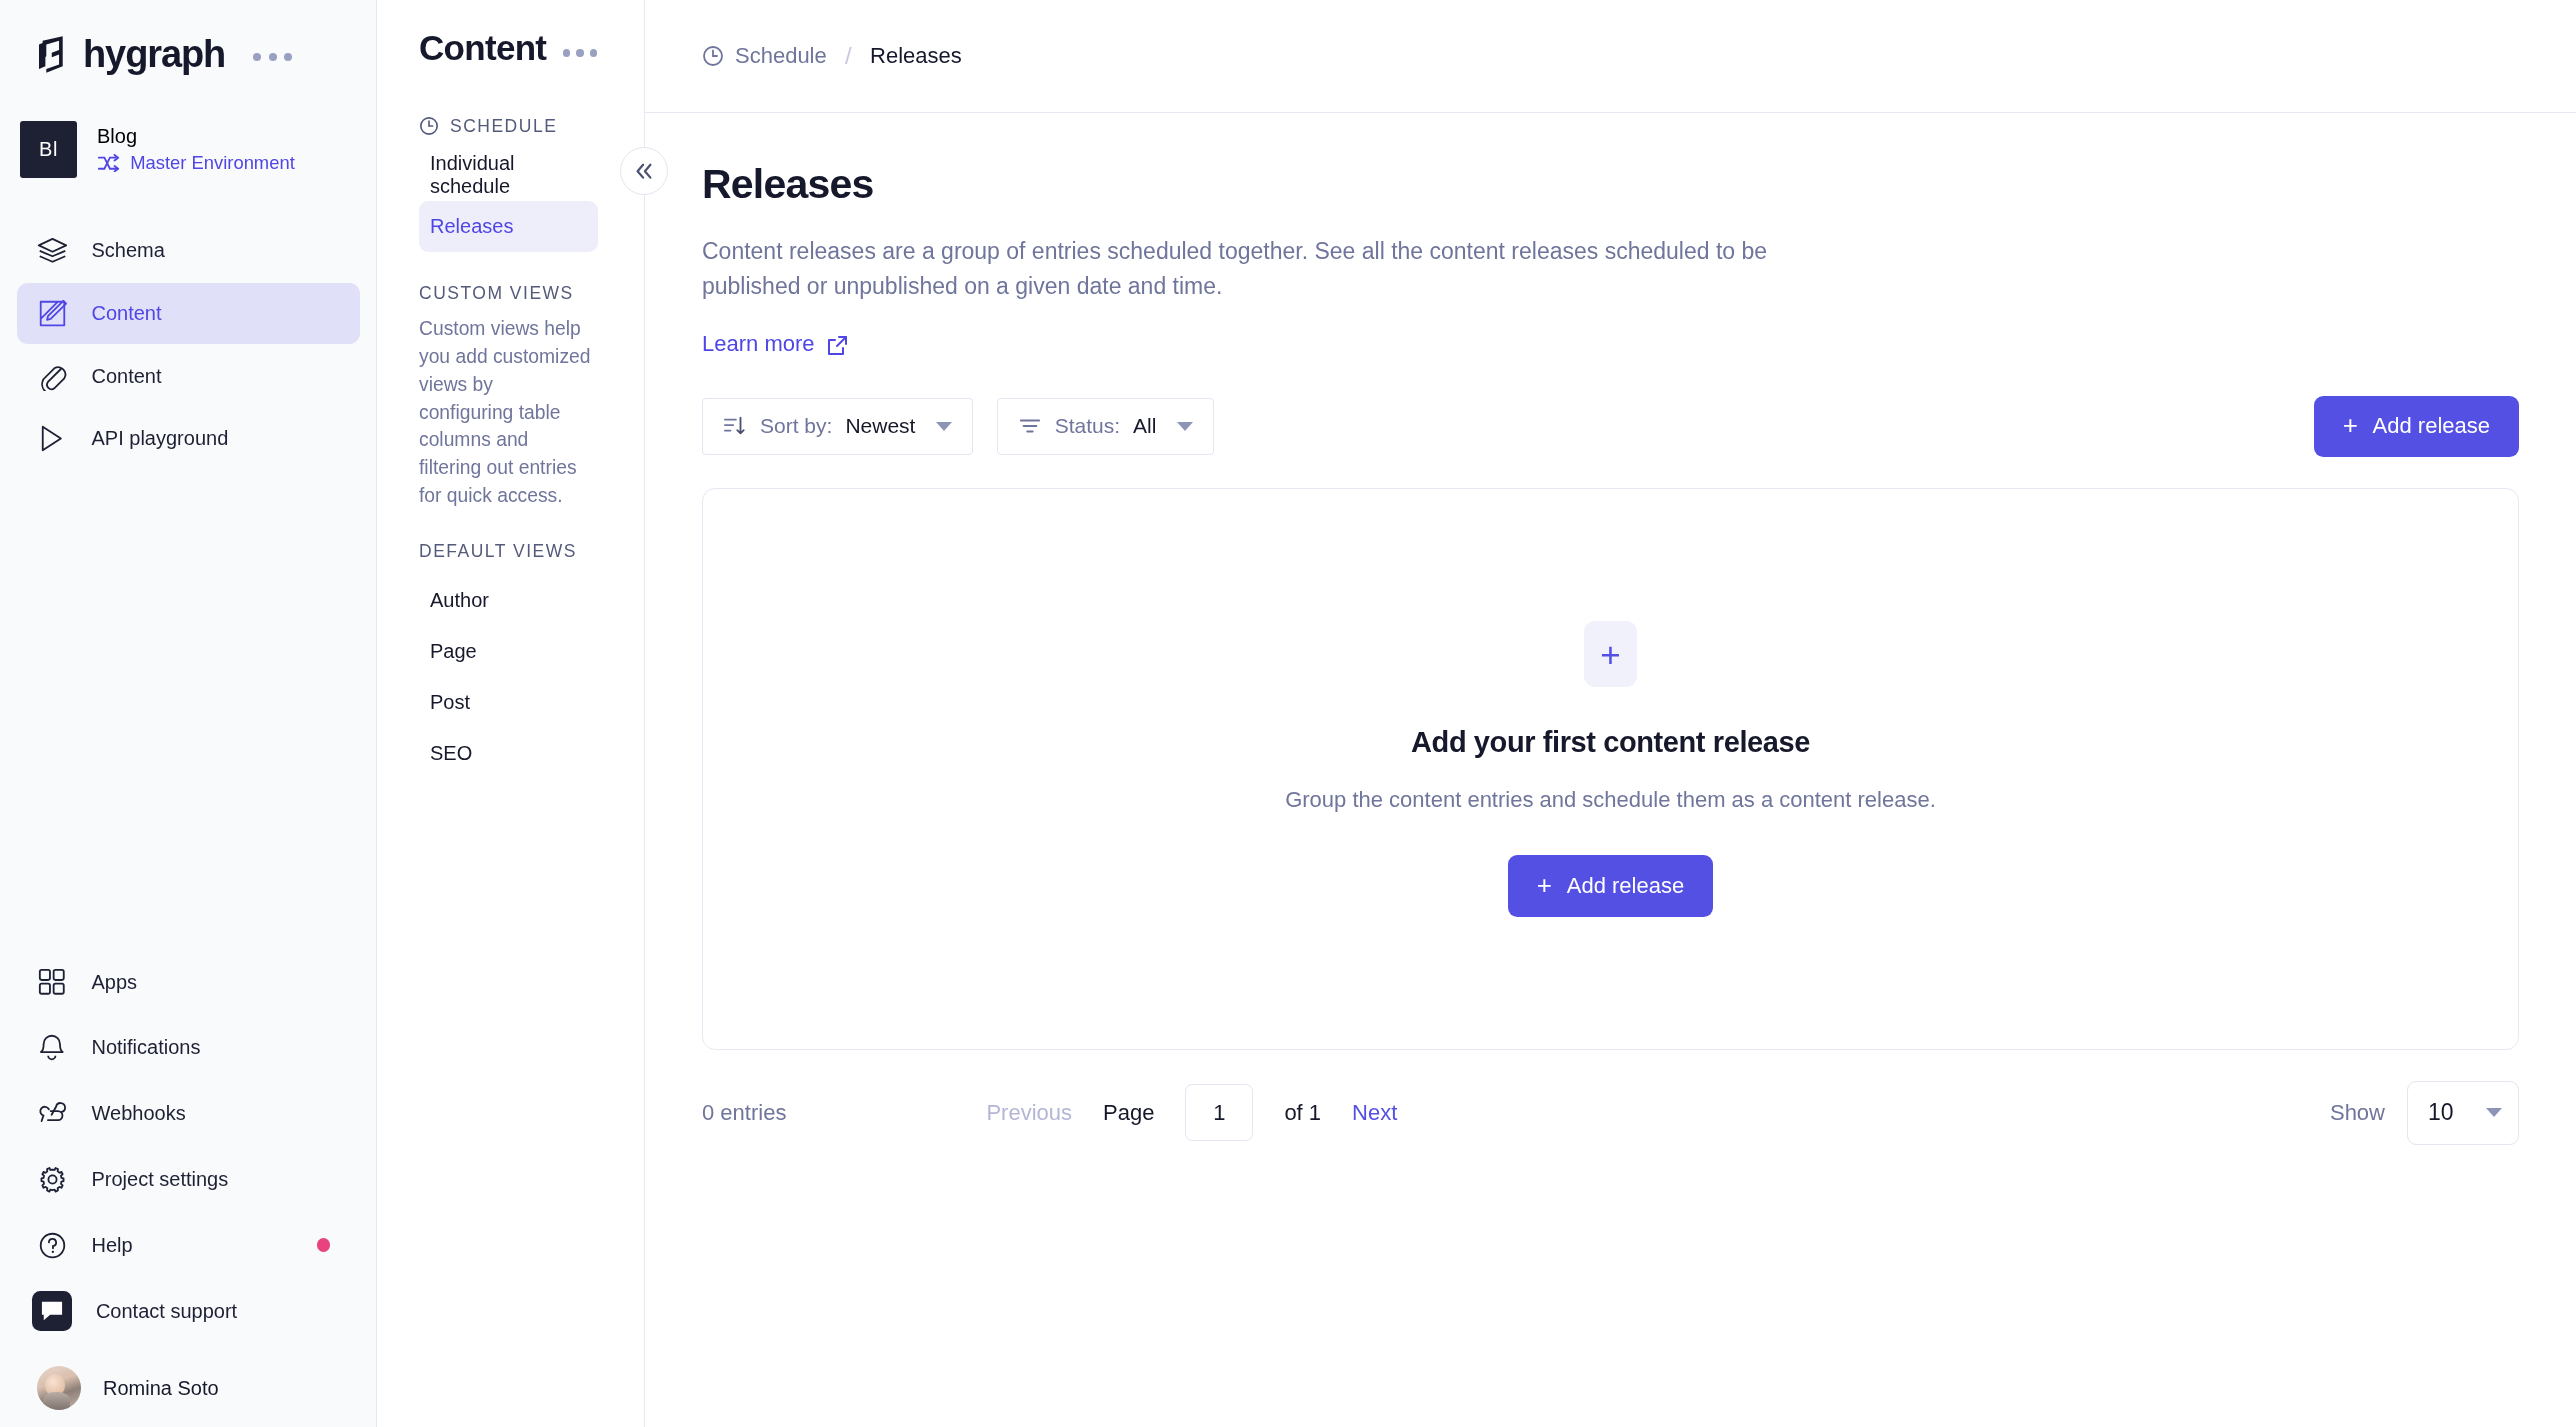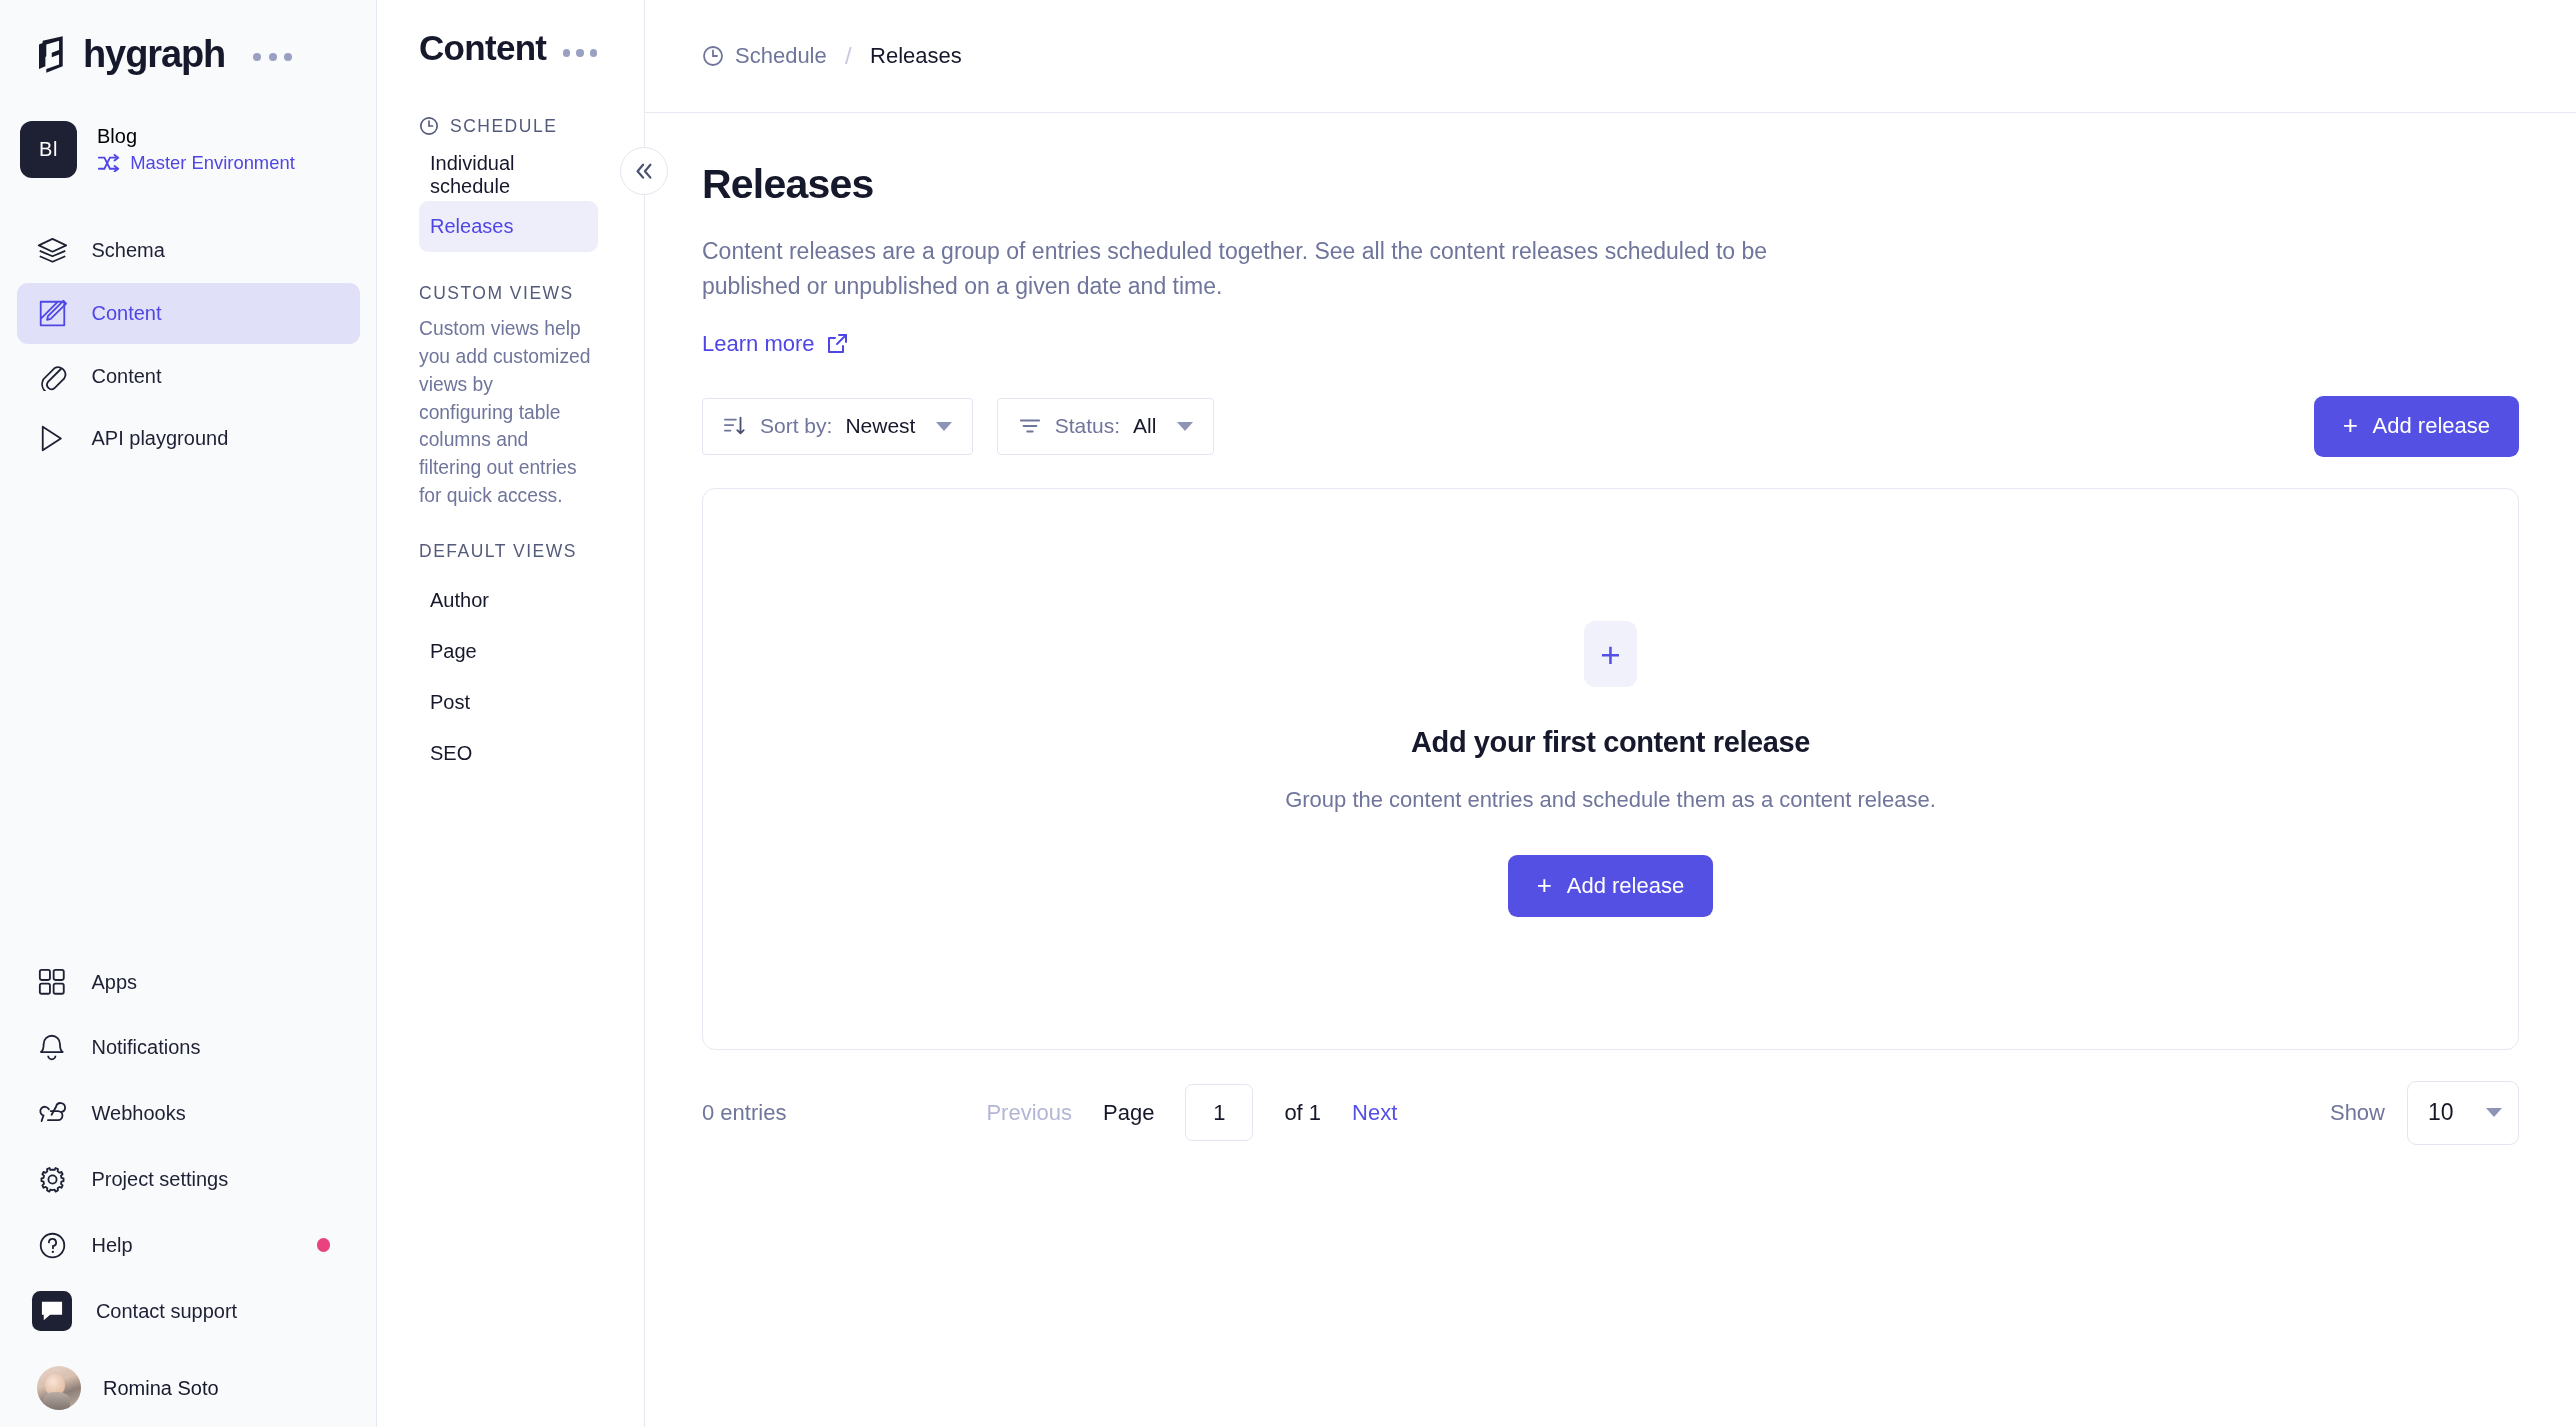--- a/index.html
+++ b/index.html
@@ -29,21 +29,21 @@
   .logo-mark { width: 31px; height: 37px; display: block; }
   .logo-text { font-size: 38px; font-weight: 700; color: #16182b; letter-spacing: -1.1px; line-height: 1; }
   .dots { display: flex; gap: 7.3px; align-items: center; margin-left: 13px; margin-top: 5.5px; }
   .dots i { width: 8.3px; height: 8.3px; border-radius: 50%; background: #9aa0c2; display: block; }
 
   .project-row {
     display: flex; align-items: center; gap: 20px;
     padding: 48px 0 0 20px;
   }
   .project-badge {
-    width: 57px; height: 57px; border-radius: 12px;
+    width: 57px; height: 57px; border-radius: 3px;
     background: #1e2034; color: #fff;
     display: flex; align-items: center; justify-content: center;
     font-size: 20px; font-weight: 500; letter-spacing: 0.5px;
     flex: 0 0 57px;
   }
   .project-meta { display: flex; flex-direction: column; gap: 4.6px; }
   .project-name { font-size: 20px; color: #000000; font-weight: 400; line-height: 1.1; }
   .env-row { display: flex; align-items: center; gap: 9.2px; }
   .env-name { font-size: 18.4px; color: #4f46e5; font-weight: 500; }
 
@@ -131,21 +131,21 @@
   .crumb a { color: #6f759b; text-decoration: none; display: flex; align-items: center; gap: 11px; cursor: pointer; }
   .crumb .sep { color: #c7cadf; font-size: 24px; margin: 0 7.3px; }
   .crumb .cur { color: #16182b; }
 
   .content { padding: 48px 57px 0 57px; }
   .page-title { font-size: 41px; font-weight: 700; color: #16182b; letter-spacing: -0.8px; }
   .page-desc {
     margin-top: 26px; font-size: 23px; line-height: 1.54; color: #6f759b; max-width: 1148px;
   }
   .learn {
-    margin-top: 26px; display: inline-flex; align-items: center; gap: 11px;
+    margin-top: 26px; display: inline-flex; align-items: flex-end; gap: 11px;
     font-size: 22px; color: #4f46e5; cursor: pointer;
   }
 
   .toolbar { margin-top: 39px; display: flex; align-items: center; gap: 24px; }
   .pill {
     height: 57px; border: 1.8px solid #e3e5f1; border-radius: 4px; background: #fff;
     display: inline-flex; align-items: center; gap: 13px; padding: 0 20px;
     font-size: 21px; color: #16182b; cursor: pointer;
   }
   .pill .pl { color: #6f759b; }

